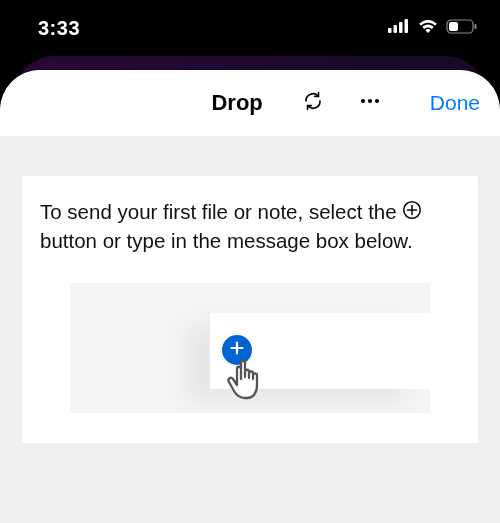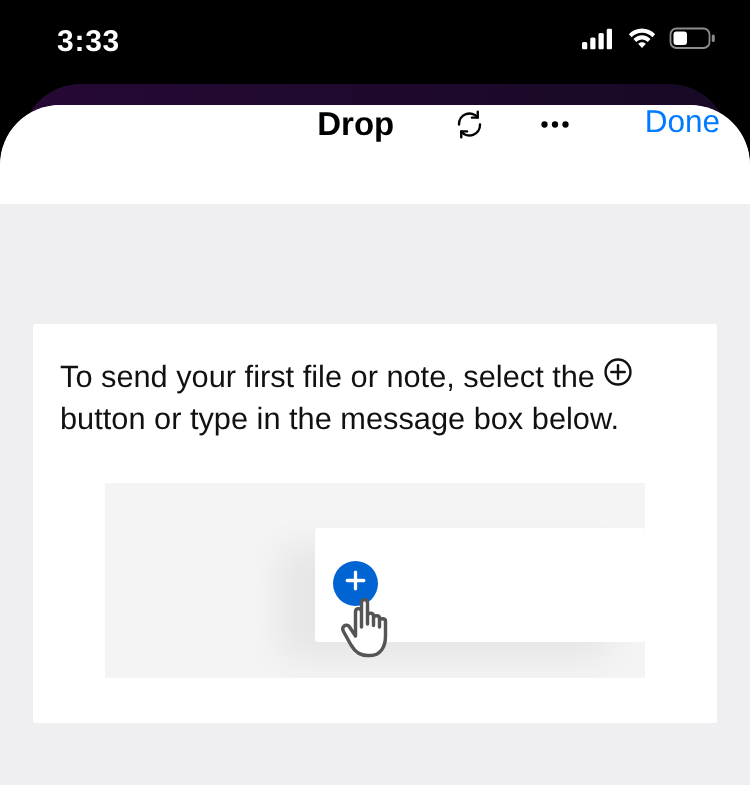--- a/index.html
+++ b/index.html
@@ -10,28 +10,28 @@
   .status-bar { height:56px; display:flex; justify-content:space-between; align-items:center; padding:0 22px 0 38px; color:#fff;border-radius:14px; }
   .status-time { font-size:20px; font-weight:600; letter-spacing:0.5px; }
   .status-icons { display:flex; align-items:center; gap:7px; }
 
   
   .sheet-backdrop { position:absolute; top:56px; left:0; right:0; bottom:0; }
   .sheet-peek { position:absolute; top:0; left:14px; right:14px; height:40px; background:linear-gradient(90deg,#2a0a3a,#1a0a2a); border-top-left-radius:40px; border-top-right-radius:40px; opacity:0.9; }
   .sheet { position:absolute; top:14px; left:0; right:0; bottom:0; background:#efeff1; border-top-left-radius:40px; border-top-right-radius:40px; overflow:hidden; }
 
   
-  .navbar { height:66px; background:#fff; display:flex; align-items:flex-start; justify-content:flex-end; padding:0 20px; gap:27px; border-top-left-radius:40px; border-top-right-radius:40px; }
+  .navbar { height:66px; background:#fff; display:flex; align-items:center; justify-content:flex-end; padding:0 20px; gap:27px; border-top-left-radius:40px; border-top-right-radius:40px; }
   .nav-title { font-size:22px; font-weight:800; color:#000; margin-right:8px; }
   .nav-icon-btn { width:30px; height:30px; display:flex; align-items:center; justify-content:center; color:#000; }
   .nav-done { font-size:21px; font-weight:400; color:#007aff; margin-left:18px; }
 
   
   .content { padding:40px 22px 0 22px; }
-  .card { background:#fff; border-radius:2px; padding:22px 18px 30px 18px;margin-top:40px; }
+  .card { background:#fff; border-radius:2px; padding:22px 18px 30px 18px; }
   .instruction { font-size:20.5px; line-height:1.35; color:#111; font-weight:500; }
   .inline-plus { display:inline-block; vertical-align:middle; position:relative; top:-1px; }
 
   .illustration-wrap { margin-top:28px; display:flex; justify-content:center; }
   .illustration { width:360px; height:130px; background:#f4f4f5; position:relative; overflow:hidden; }
   .msgbox { position:absolute; left:140px; top:30px; right:0; height:76px; background:#fff; border-radius:2px; box-shadow: -24px 12px 24px rgba(0,0,0,0.06); }
   .plus-btn { position:absolute; left:12px; top:22px; width:30px; height:30px; border-radius:50%; background:#0064d2; display:flex; align-items:center; justify-content:center; }
   .pointer { position:absolute; left:154px; top:72px; }
 
 </style>

